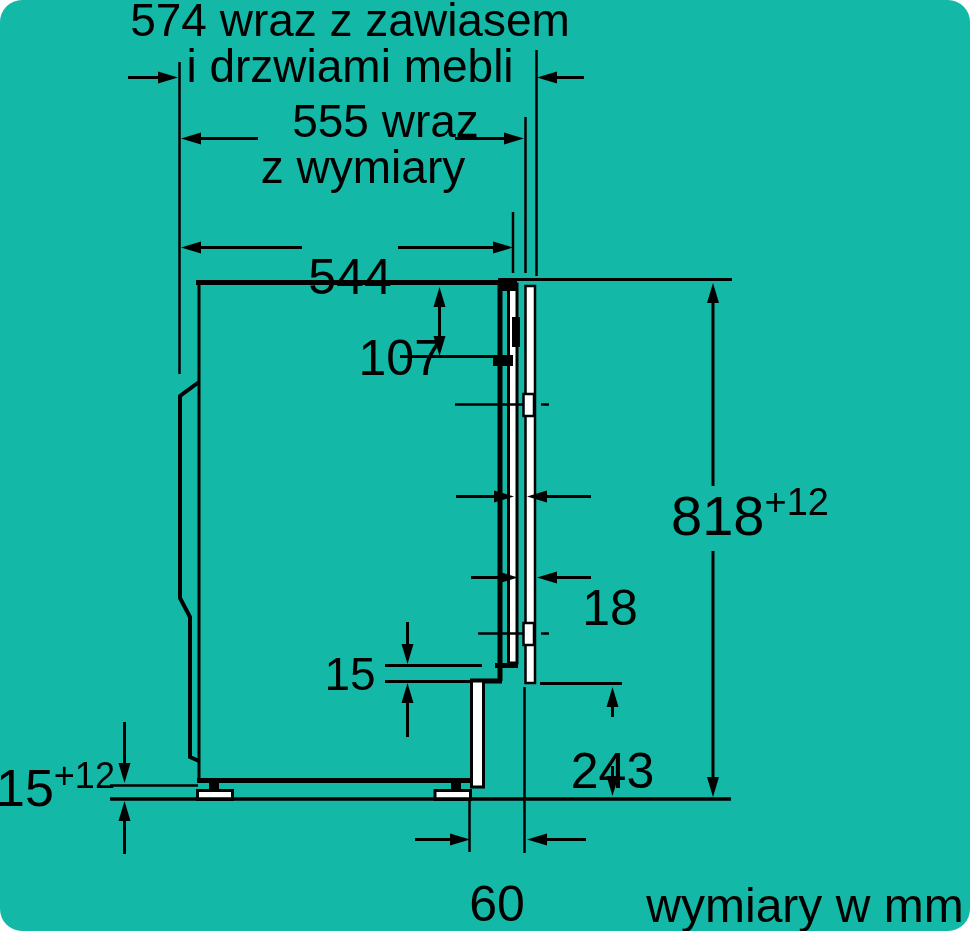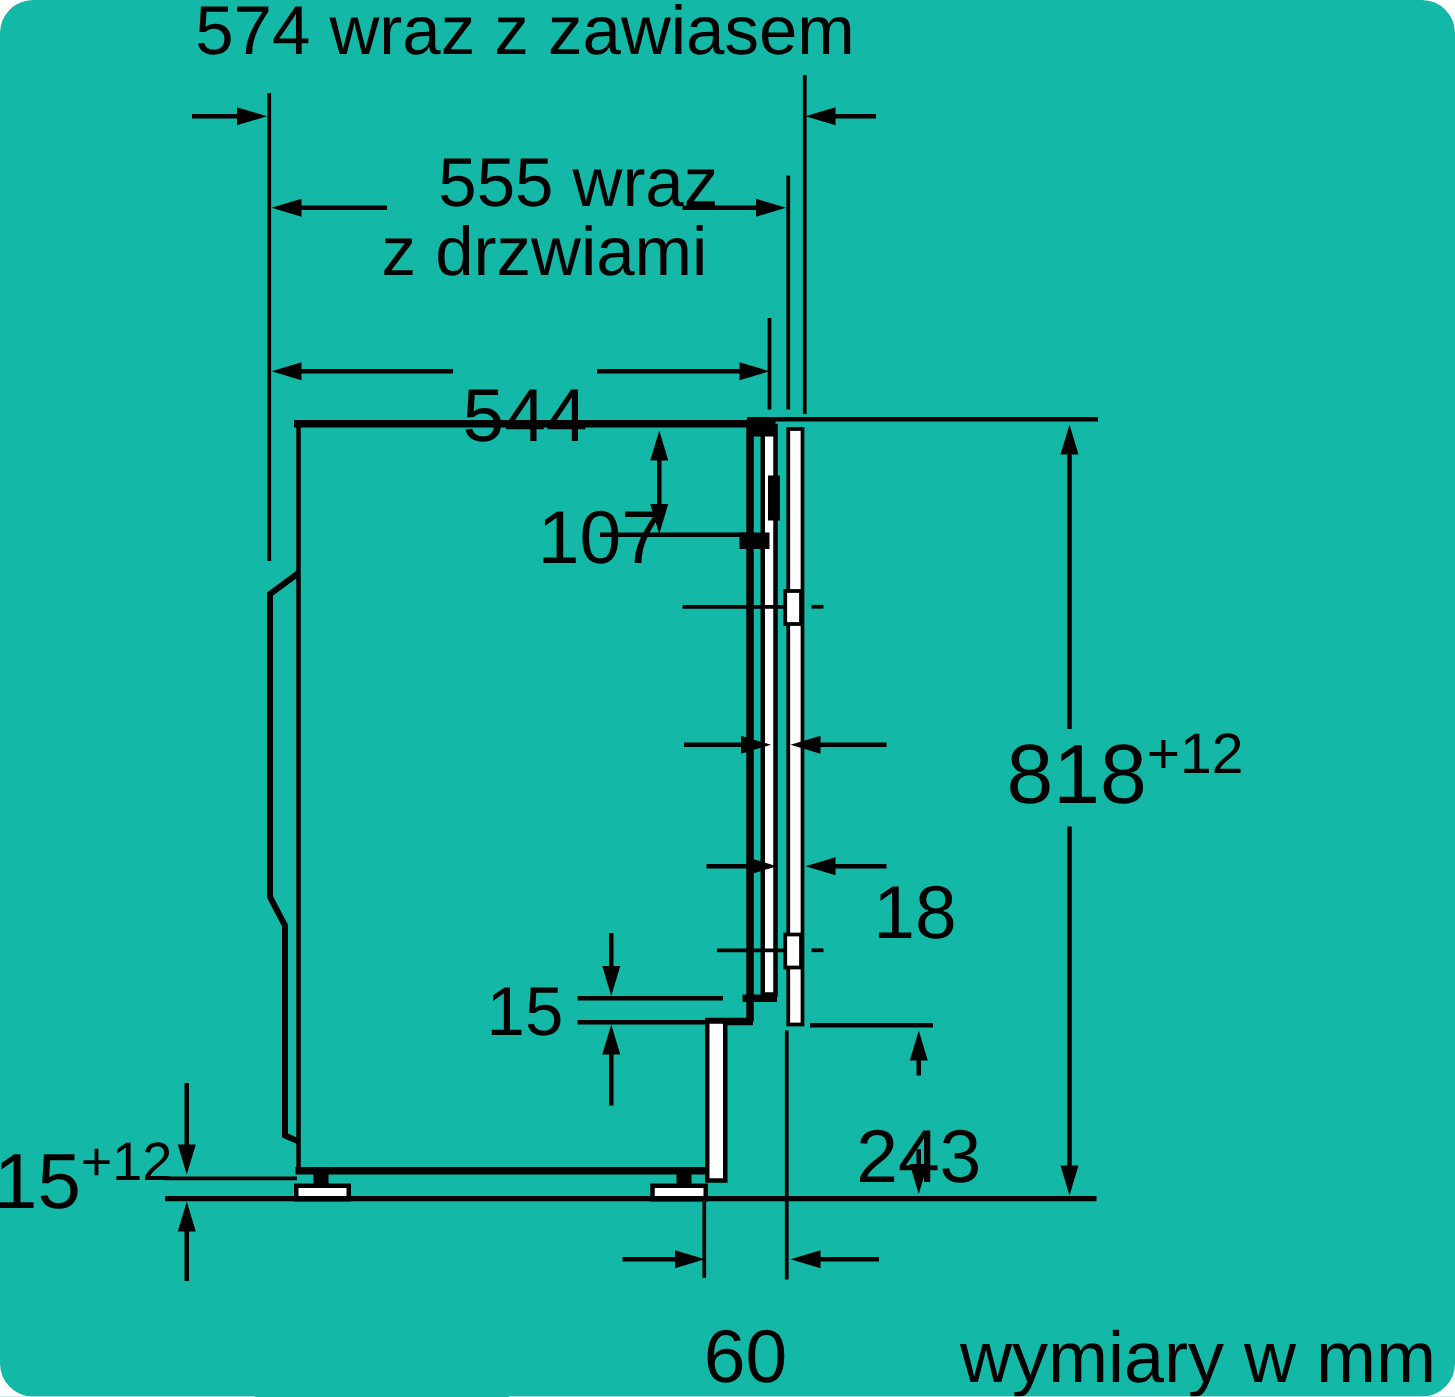--- a/index.html
+++ b/index.html
@@ -14,21 +14,21 @@
   }
   .canvas svg{position:absolute;left:0;top:0;}
   .lbl{
     position:absolute;
     line-height:1;
     white-space:nowrap;
     text-align:center;
     color:#000;
   }
   .lbl.left{text-align:left;}
-  .lbl.right{text-align:left;}
+  .lbl.right{text-align:center;}
   .fs46{font-size:46px;}
   .fs50{font-size:50px;margin-top:30px;}
   .fs48{font-size:48px;}
   .big{font-size:56px;}
   .big sup{font-size:38px;vertical-align:super;line-height:0;}
   .foot{font-size:52px;}
   .foot sup{font-size:36px;vertical-align:super;line-height:0;}
 </style>
 </head>
 <body>
@@ -161,24 +161,25 @@
       <polygon points="470,839.5 450,833.5 450,845.5" fill="#000" stroke="none"></polygon>
       <polygon points="527,839.5 547,833.5 547,845.5" fill="#000" stroke="none"></polygon>
       <line x1="545" y1="839.5" x2="586" y2="839.5" stroke-width="3"></line>
       <line x1="469.5" y1="801" x2="469.5" y2="852" stroke-width="2.5"></line>
       <line x1="524.5" y1="687" x2="524.5" y2="853" stroke-width="2.5"></line>
     </g>
   </svg>
 
   <div class="lbl fs46" style="left:110px;top:-3px;width:480px;">574 wraz z zawiasem</div>
 
+  <div class="lbl fs46" style="left:110px;top:43px;width:480px;">i drzwiami mebli</div>
 
   <div class="lbl fs46" style="left:178px;top:98px;width:415px;">555 wraz</div>
 
-  <div class="lbl fs46" style="left:178px;top:144px;width:370px;">z drzwiami</div>
+  <div class="lbl fs46" style="left:178px;top:144px;width:370px;">z wymiary</div>
 
   <div class="lbl fs50" style="left:262px;top:222px;width:176px;">544</div>
 
   <div class="lbl fs50" style="left:302px;top:303px;width:140px;text-align:right;">107</div>
 
 
   <div class="lbl fs50" style="left:568px;top:553px;width:84px;">18</div>
 
   <div class="lbl big left" style="left:671px;top:488px;"><span>818</span><sup>+12</sup></div>
 

